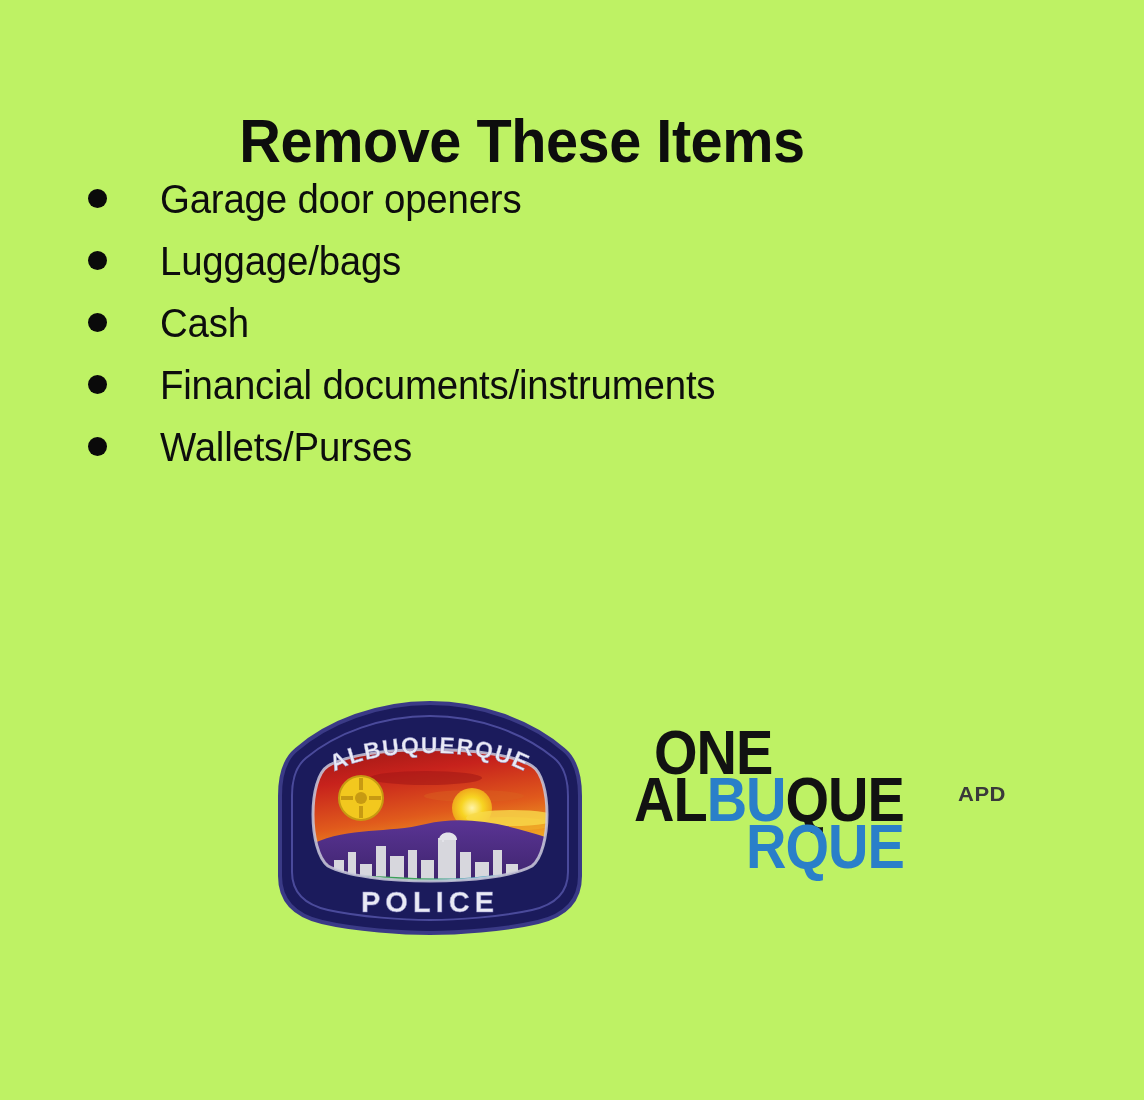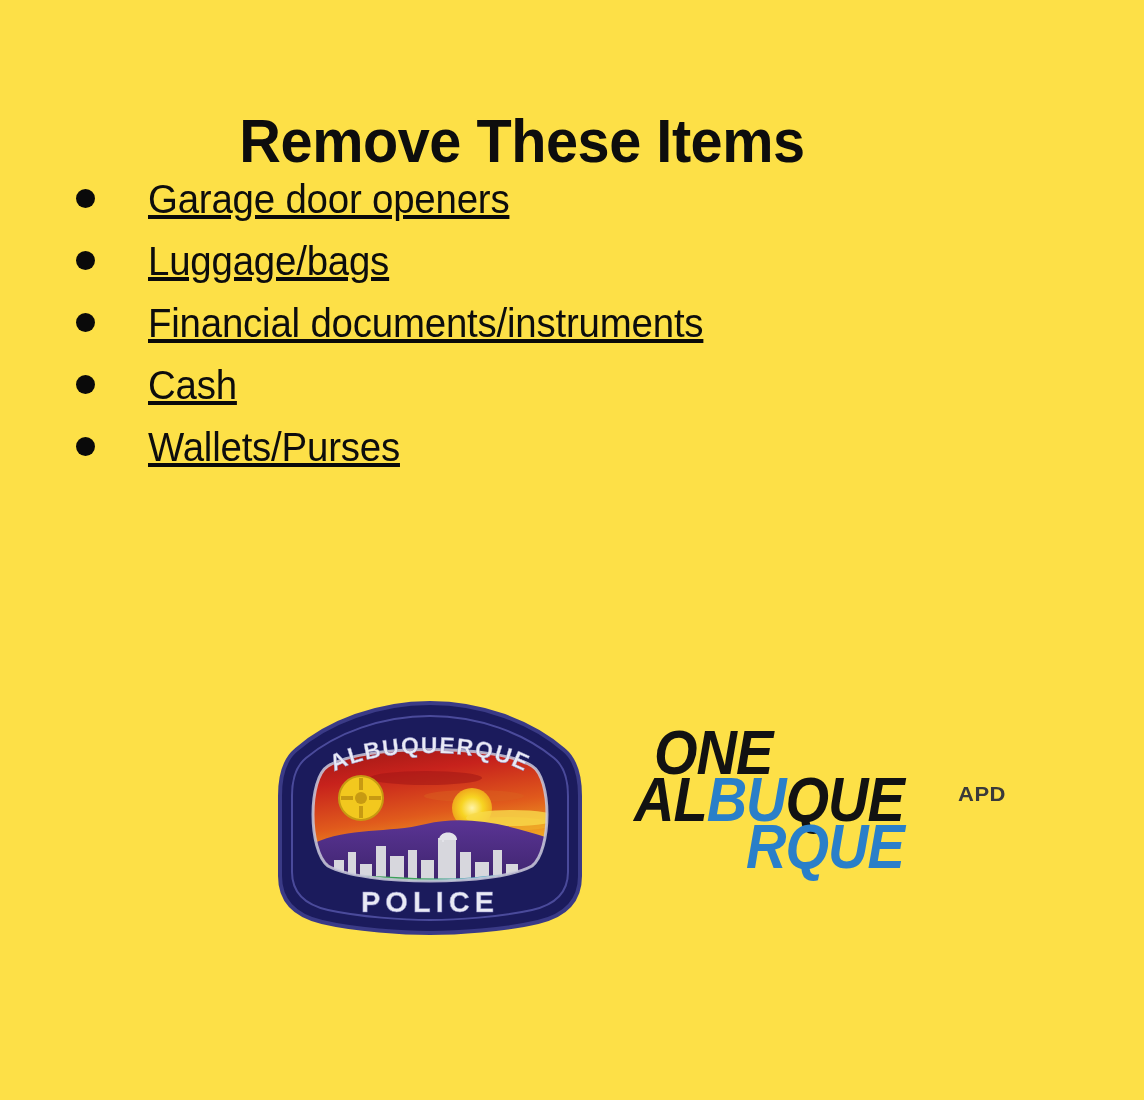--- a/index.html
+++ b/index.html
@@ -14,21 +14,21 @@
     font-family: "Liberation Sans", "DejaVu Sans", sans-serif;
     color: #0a0a0a;
     position: relative;
     overflow: hidden;
   }
 
   .slide {
     position: relative;
     width: 1144px;
     height: 1100px;
-    background: #fde047;
+    background: #bef264;
   }
 
   
   .slide-title {
     position: absolute;
     left: 0;
     top: 66px;
     width: 1044px;
     text-align: center;
     font-size: 62px;
@@ -37,27 +37,26 @@
     line-height: 1.05;
     color: #0d0d0d;
     transform: scaleX(0.93);
     transform-origin: center top;
     white-space: nowrap;
   }
 
   
   .bullet-list {
     position: absolute;
-    left: 0;
+    left: 12px;
     top: 168px;
     width: 980px;
     margin: 0;
     padding: 0;
     list-style: none;
-    text-decoration: underline;
   }
   .bullet-item {
     position: relative;
     height: 62px;
     padding-left: 148px;
     display: flex;
     align-items: center;
   }
   .bullet-marker {
     position: absolute;
@@ -102,21 +101,20 @@
   
   .one-abq {
     position: absolute;
     left: 634px;
     top: 28px;
     width: 310px;
     height: 156px;
     font-weight: bold;
     line-height: 0.84;
     letter-spacing: -1px;
-    font-style: italic;
   }
   .oa-line {
     display: block;
     white-space: nowrap;
     font-size: 56px;
     transform: scaleY(1.12);
     transform-origin: left top;
   }
   .oa-line-1 { padding-left: 20px; }
   .oa-line-2 { padding-left: 0px; }
@@ -147,25 +145,25 @@
     <li class="bullet-item">
       <span class="bullet-marker"></span>
       <span class="bullet-text">Garage door openers</span>
     </li>
     <li class="bullet-item">
       <span class="bullet-marker"></span>
       <span class="bullet-text">Luggage/bags</span>
     </li>
     <li class="bullet-item">
       <span class="bullet-marker"></span>
+      <span class="bullet-text">Cash</span>
+    </li>
+    <li class="bullet-item">
+      <span class="bullet-marker"></span>
       <span class="bullet-text">Financial documents/instruments</span>
-    </li>
-    <li class="bullet-item">
-      <span class="bullet-marker"></span>
-      <span class="bullet-text">Cash</span>
     </li>
     <li class="bullet-item">
       <span class="bullet-marker"></span>
       <span class="bullet-text">Wallets/Purses</span>
     </li>
   </ul>
 
   <div class="logos">
 
     <div class="apd-badge">

